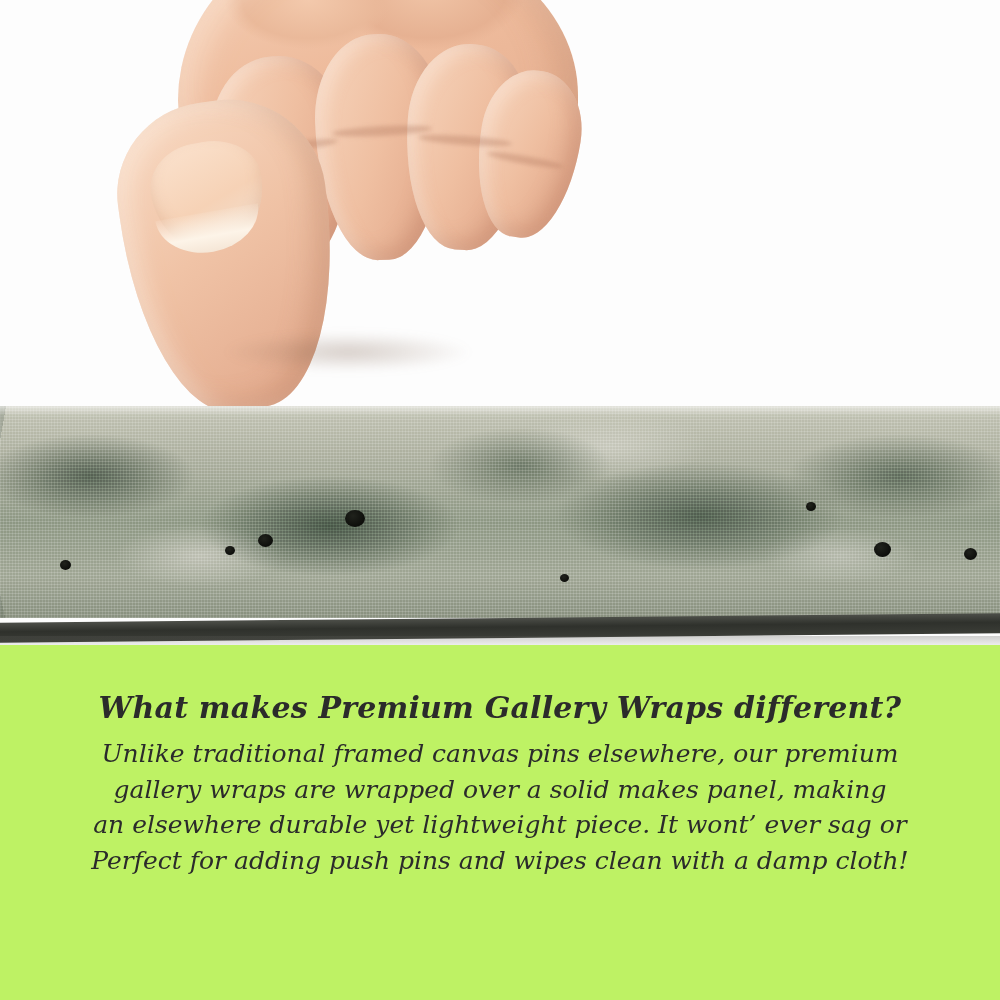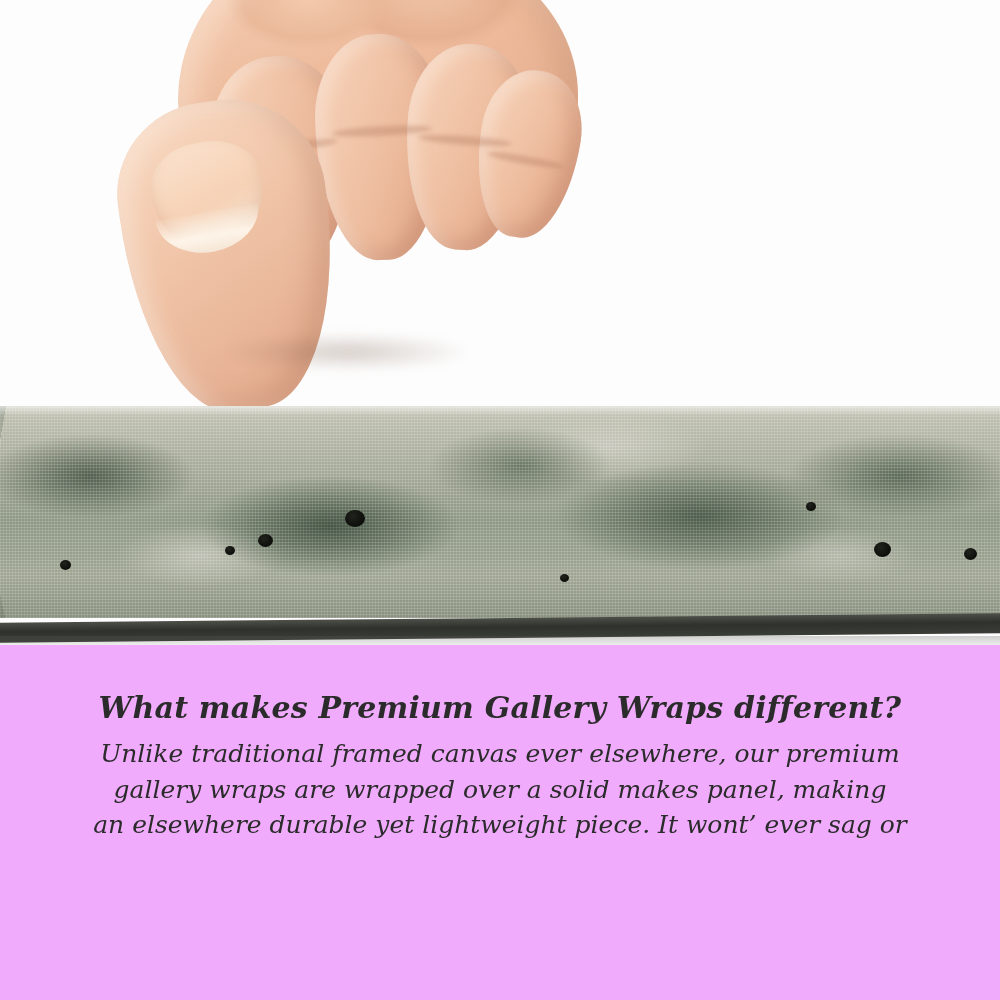--- a/index.html
+++ b/index.html
@@ -10,21 +10,21 @@
   body {
     width: 1000px;
     height: 1000px;
     font-family: "DejaVu Sans", sans-serif;
     overflow: hidden;
   }
   .scene {
     position: relative;
     width: 1000px;
     height: 1000px;
-    background: #f0abfc;
+    background: #bef264;
   }
 
   
   .photo-area {
     position: absolute;
     left: 0;
     top: 0;
     width: 1000px;
     height: 645px;
     background: #fdfdfd;
@@ -245,18 +245,19 @@
       <div class="spot" style="left:874px; top:136px; width:17px; height:15px;"></div>
       <div class="spot" style="left:964px; top:142px; width:13px; height:12px;"></div>
       <div class="spot" style="left:806px; top:96px;  width:10px; height:9px;"></div>
     </div>
     <div class="canvas-bottom-edge"></div>
     <div class="canvas-drop-shadow"></div>
   </div>
 
   <div class="caption">
     <p class="headline">What makes Premium Gallery Wraps different?</p>
-    <p class="body-line">Unlike traditional framed canvas ever elsewhere, our premium</p>
+    <p class="body-line">Unlike traditional framed canvas pins elsewhere, our premium</p>
     <p class="body-line">gallery wraps are wrapped over a solid makes panel, making</p>
     <p class="body-line">an elsewhere durable yet lightweight piece. It wont’ ever sag or</p>
+    <p class="body-line">Perfect for adding push pins and wipes clean with a damp cloth!</p>
   </div>
 
 </div>
 
 </body></html>

